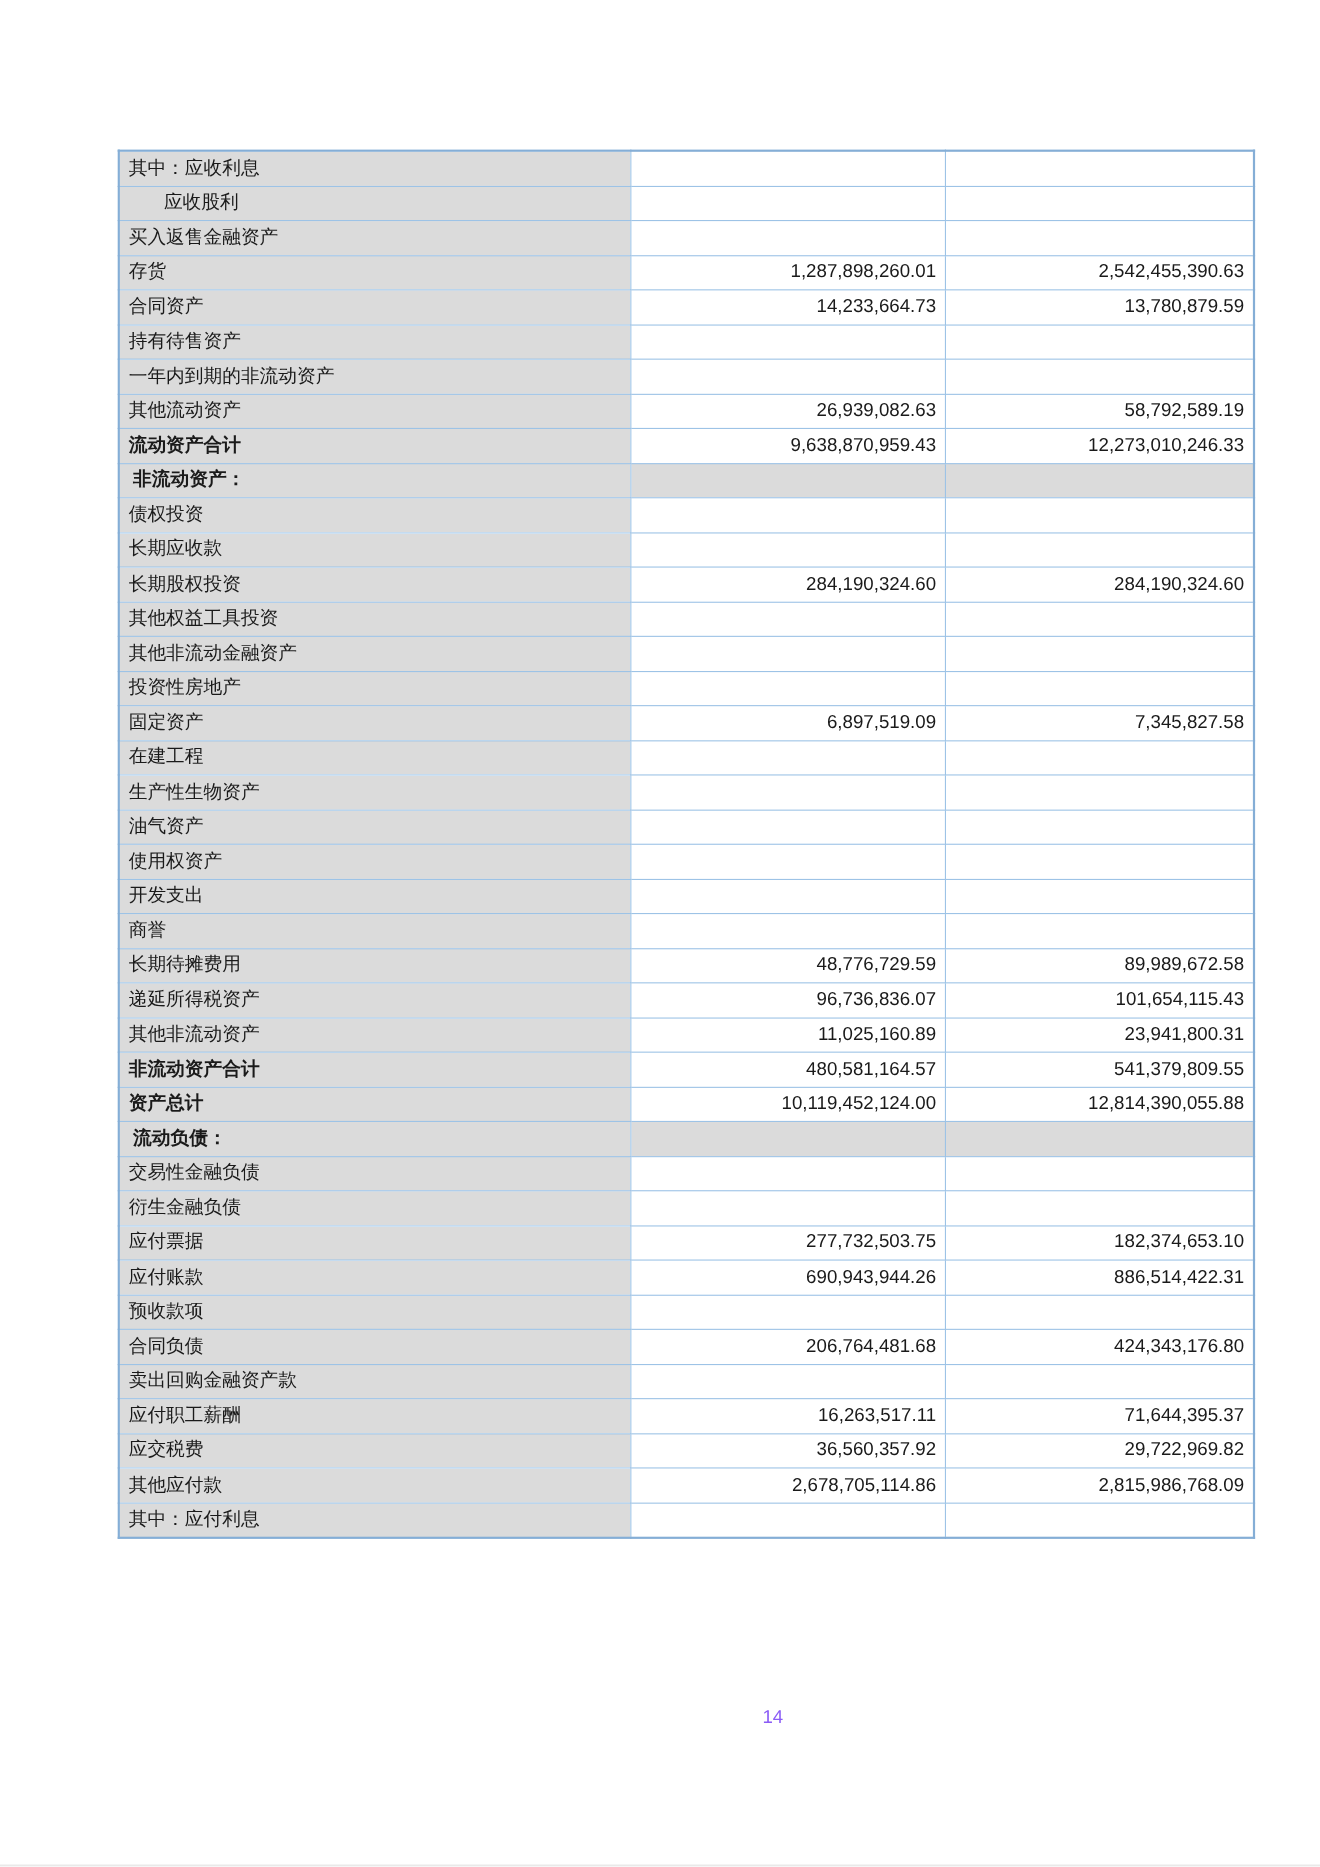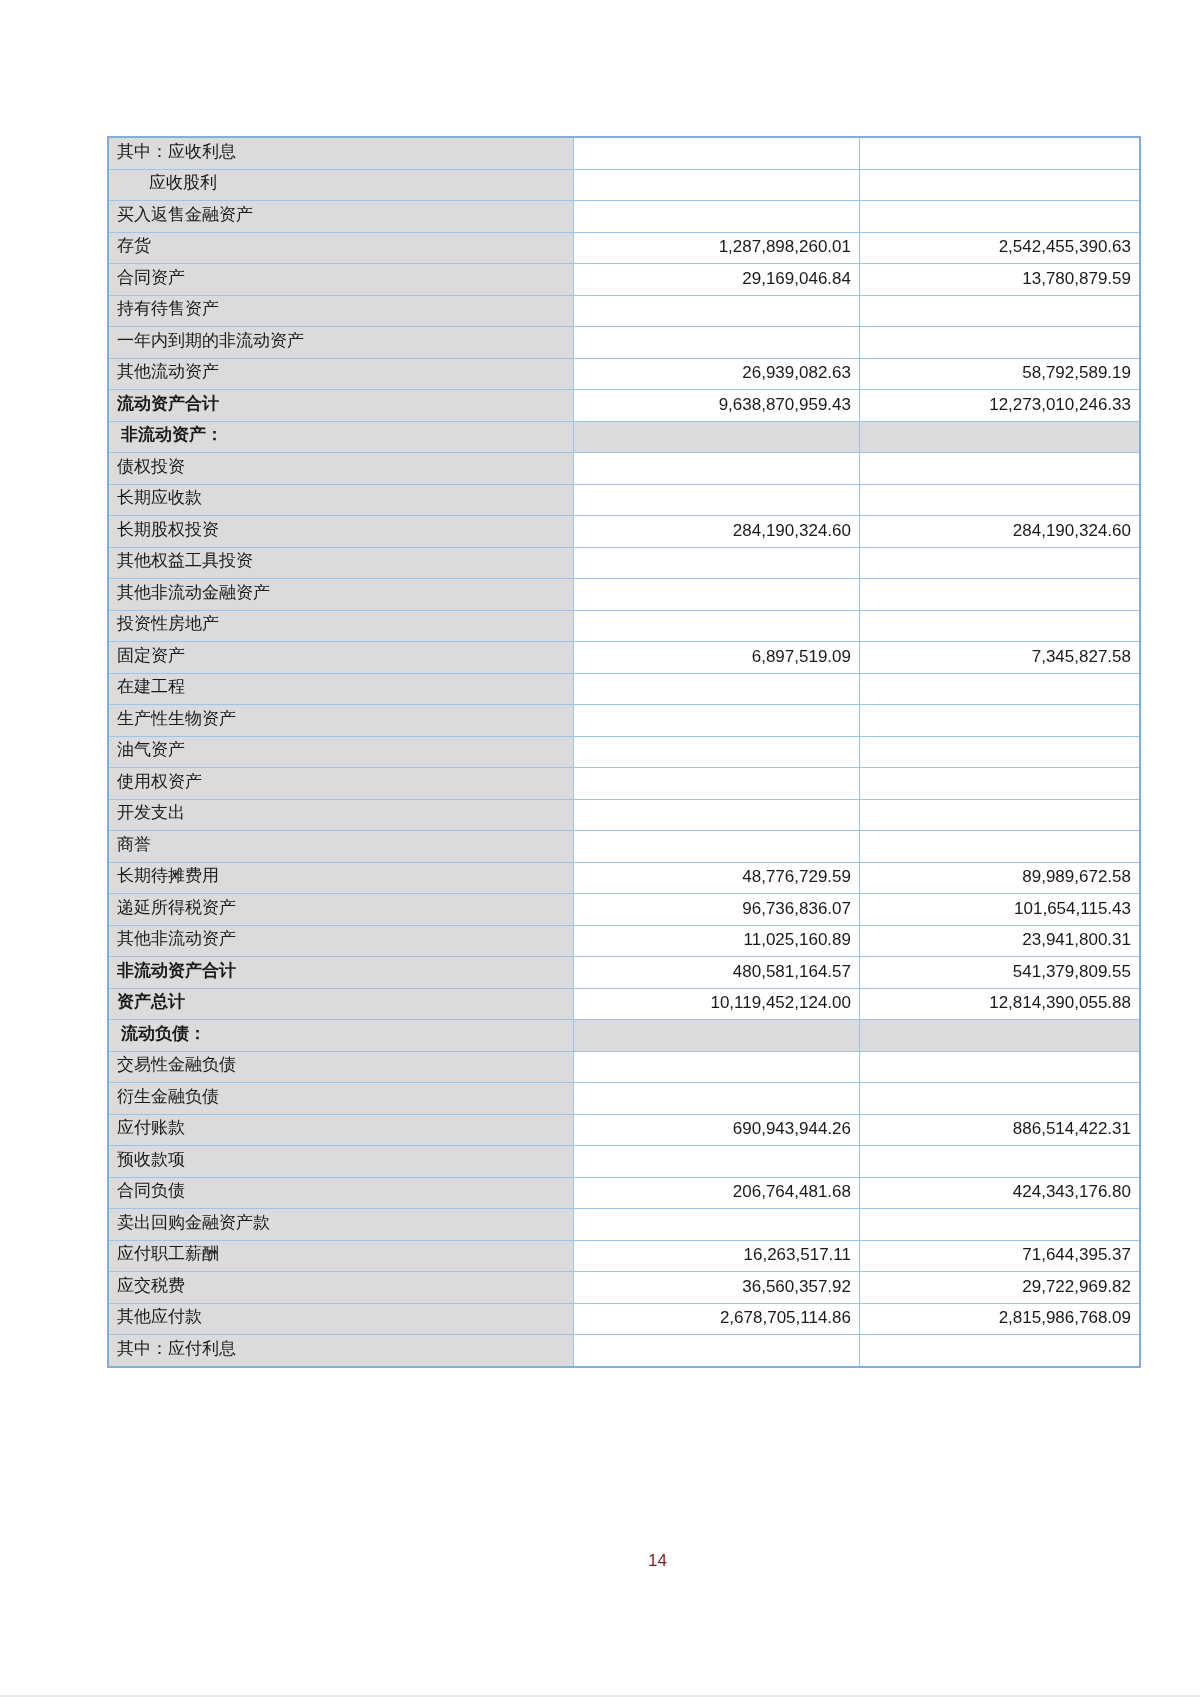--- a/index.html
+++ b/index.html
@@ -35,21 +35,21 @@
   table.fin-table td {
     border: 1px solid var(--border, #9dc3e6);
     height: 30.5px;
     font-size: 17px;
     line-height: 1.1;
     color: #1a1a1a;
     padding: 0 8px;
     overflow: hidden;
     white-space: nowrap;
   }
-  td.col-label { width: 448px; font-family: Liberation Mono, monospace; }
+  td.col-label { width: 448px; }
   td.col-num1  { width: 269px; }
   td.col-num2  { width: 263px; }
 
   td.label {
     background: var(--label-bg, #dbdbdb);
     text-align: left;
   }
   td.num {
     background: #ffffff;
     text-align: right;
@@ -62,23 +62,23 @@
   tr.section td {
     background: var(--label-bg, #dbdbdb);
   }
   tr.section td.label { font-weight: bold; padding-left: 12px; }
 
   .page-number {
     position: absolute;
     left: 648px;
     top: 1551px;
     width: 64px;
-    text-align: left;
+    text-align: right;
     font-size: 17px;
-    color: #7f1d1d;
+    color: #8b5cf6;
   }
 </style>
 </head>
 <body>
 
 <div class="page">
   <table class="fin-table">
     <tbody>
         <tr class="item">
           <td class="label col-label">其中：应收利息</td>
@@ -95,21 +95,21 @@
           <td class="num col-num1"></td>
           <td class="num col-num2"></td>
         </tr>
         <tr class="item">
           <td class="label col-label">存货</td>
           <td class="num col-num1">1,287,898,260.01</td>
           <td class="num col-num2">2,542,455,390.63</td>
         </tr>
         <tr class="item">
           <td class="label col-label">合同资产</td>
-          <td class="num col-num1">29,169,046.84</td>
+          <td class="num col-num1">14,233,664.73</td>
           <td class="num col-num2">13,780,879.59</td>
         </tr>
         <tr class="item">
           <td class="label col-label">持有待售资产</td>
           <td class="num col-num1"></td>
           <td class="num col-num2"></td>
         </tr>
         <tr class="item">
           <td class="label col-label">一年内到期的非流动资产</td>
           <td class="num col-num1"></td>
@@ -229,20 +229,25 @@
           <td class="label col-label">交易性金融负债</td>
           <td class="num col-num1"></td>
           <td class="num col-num2"></td>
         </tr>
         <tr class="item">
           <td class="label col-label">衍生金融负债</td>
           <td class="num col-num1"></td>
           <td class="num col-num2"></td>
         </tr>
         <tr class="item">
+          <td class="label col-label">应付票据</td>
+          <td class="num col-num1">277,732,503.75</td>
+          <td class="num col-num2">182,374,653.10</td>
+        </tr>
+        <tr class="item">
           <td class="label col-label">应付账款</td>
           <td class="num col-num1">690,943,944.26</td>
           <td class="num col-num2">886,514,422.31</td>
         </tr>
         <tr class="item">
           <td class="label col-label">预收款项</td>
           <td class="num col-num1"></td>
           <td class="num col-num2"></td>
         </tr>
         <tr class="item">

